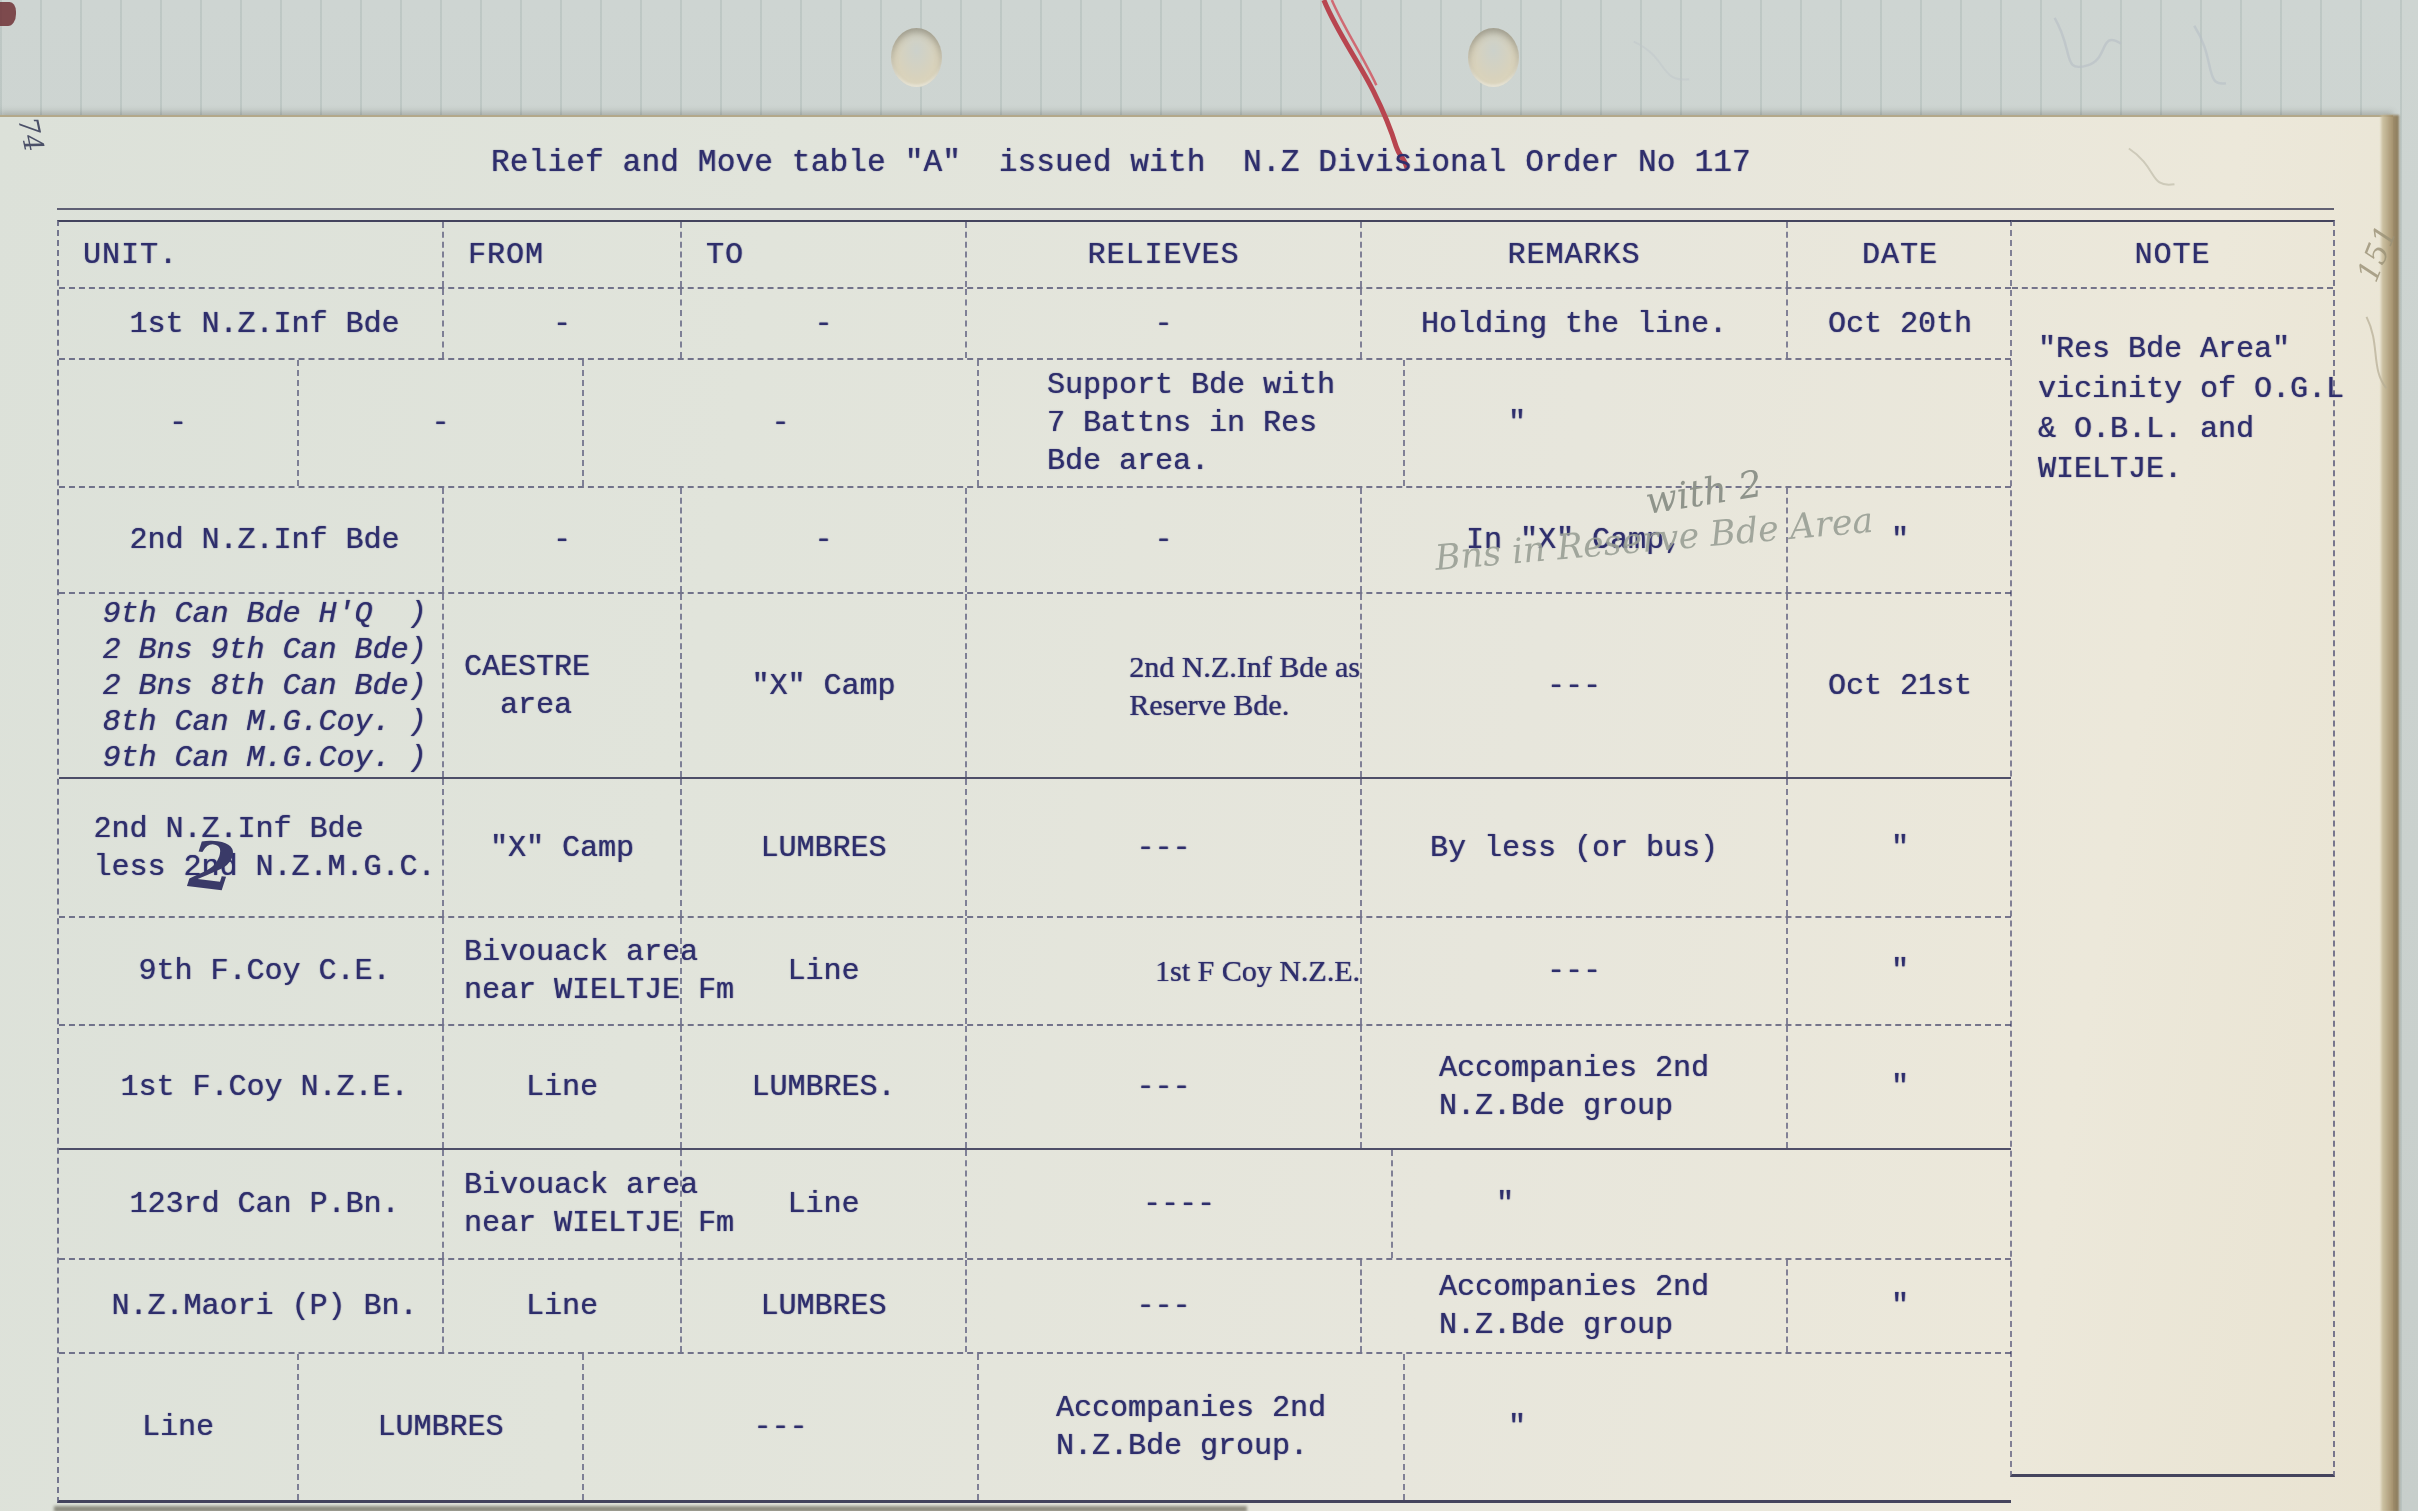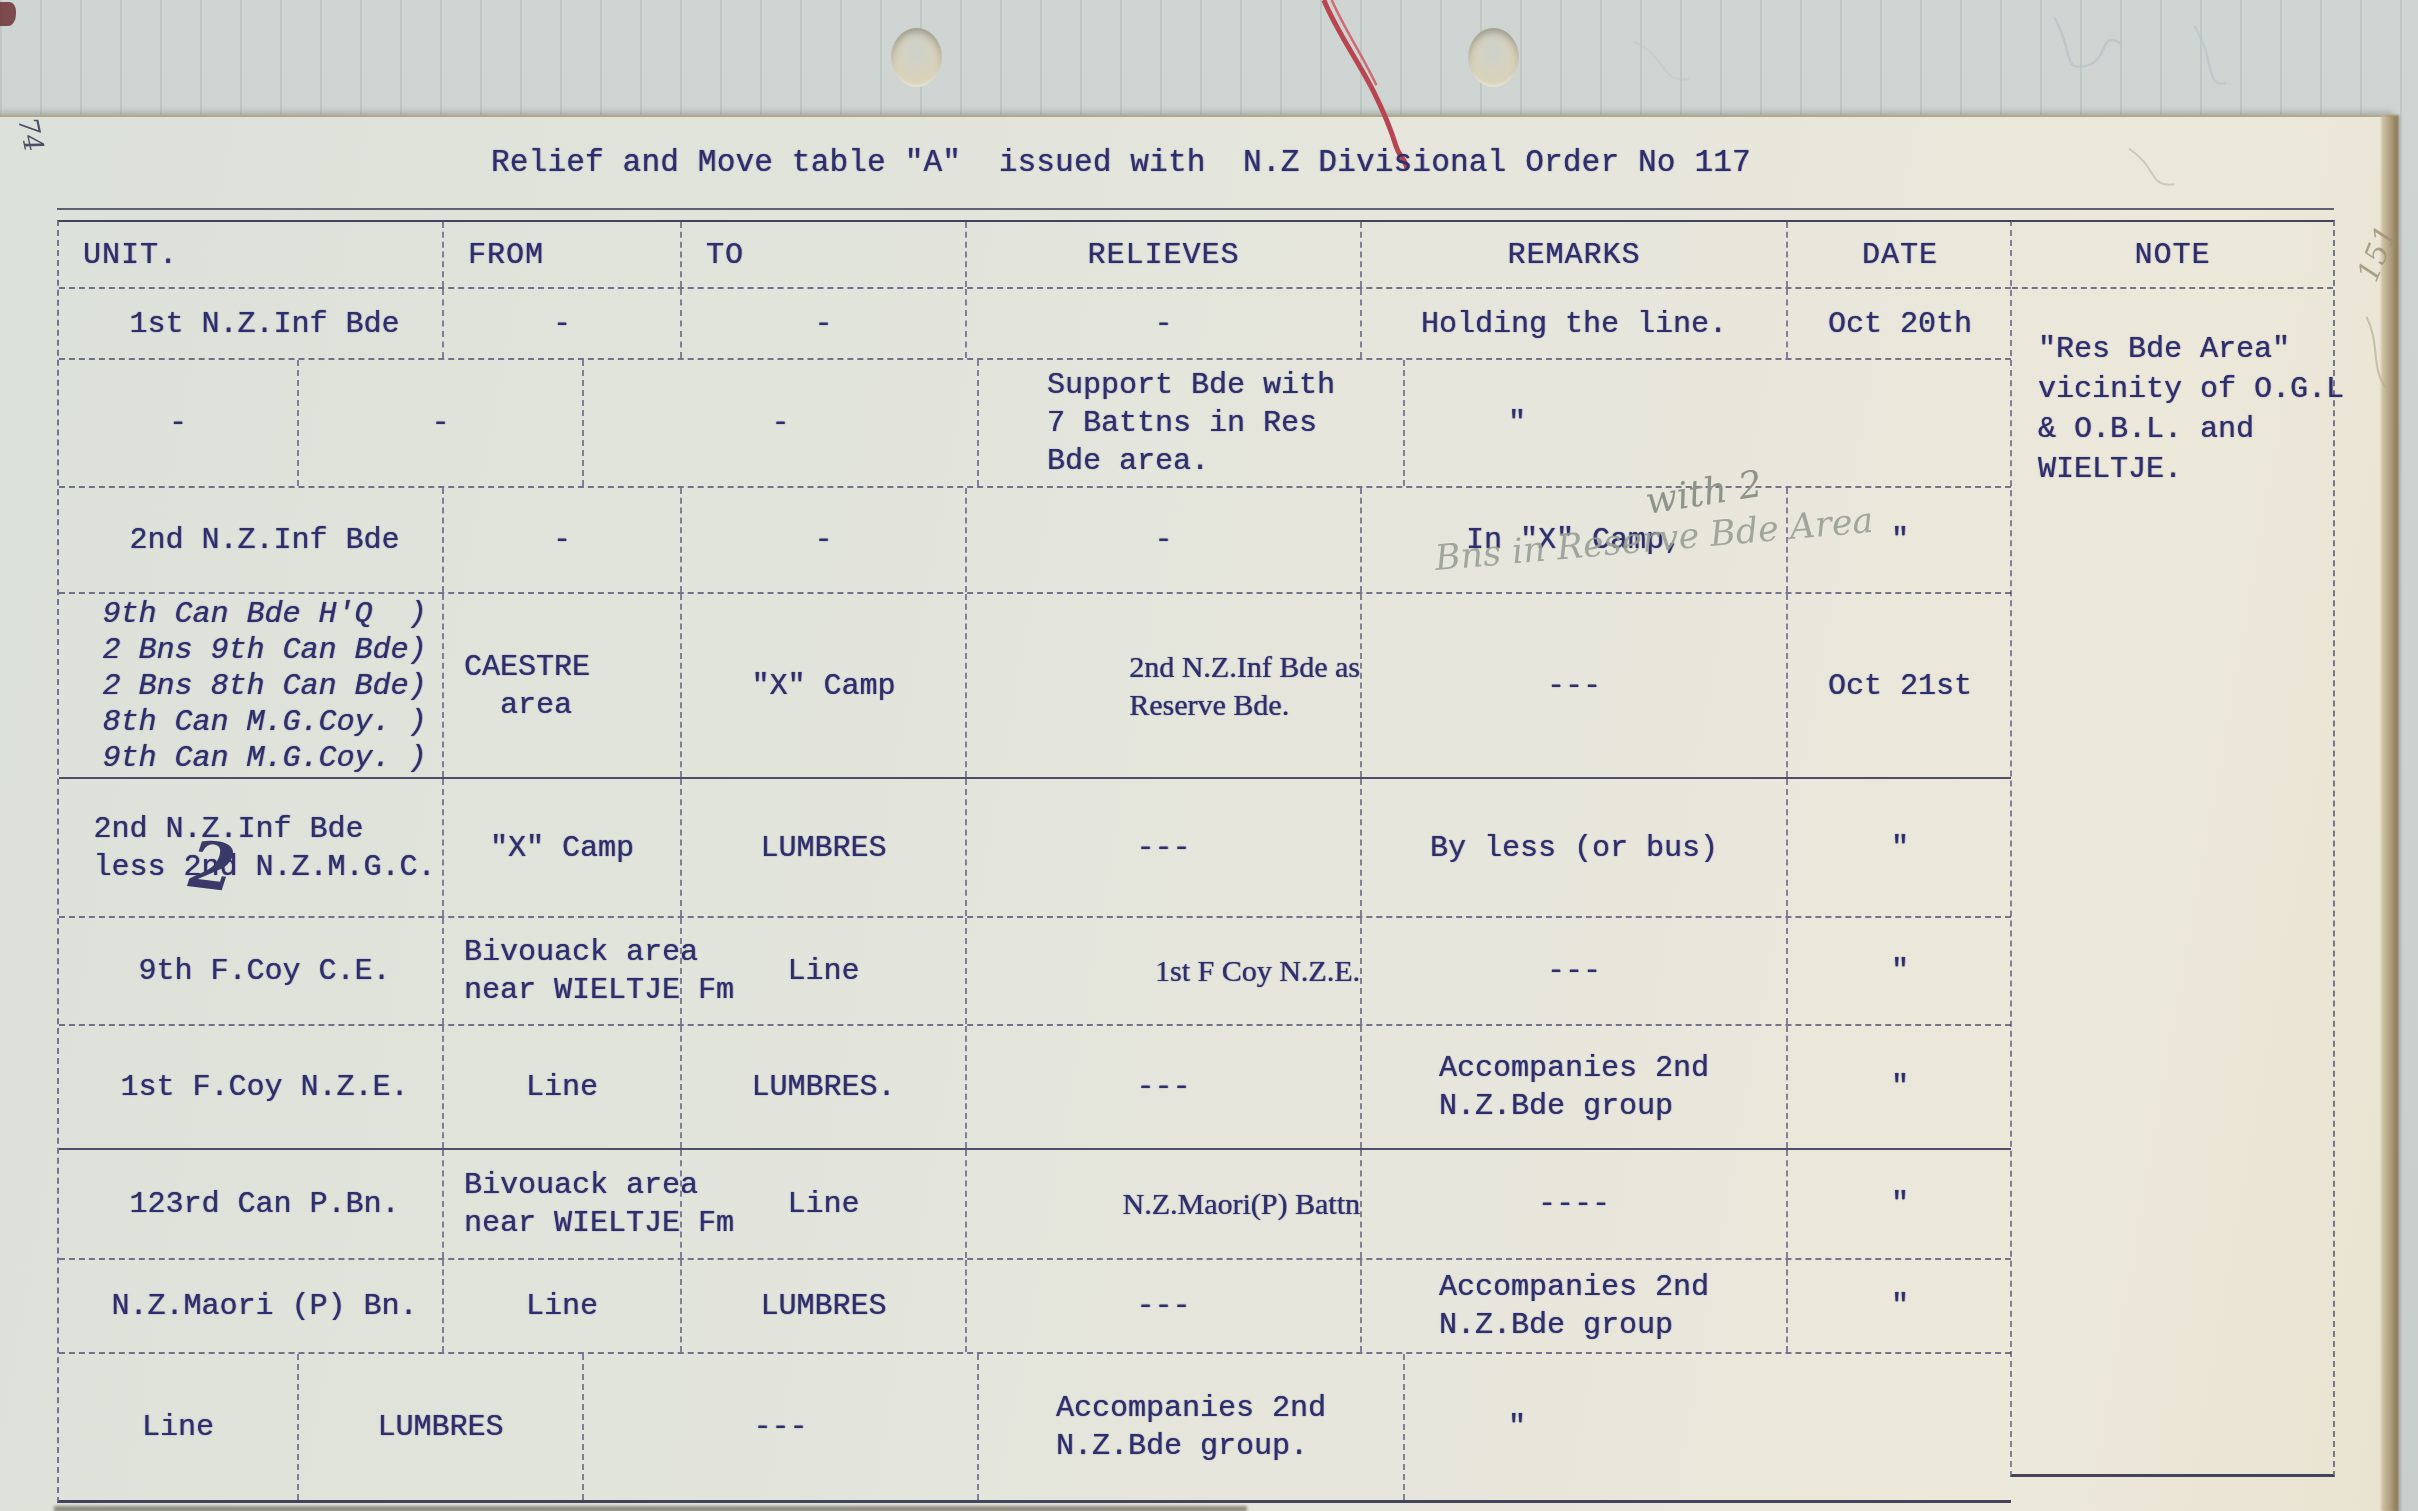--- a/index.html
+++ b/index.html
@@ -290,23 +290,20 @@
       <div class="cell al" style="width: 383px;">
         <div class="block">123rd Can P.Bn.</div>
       </div>
       <div class="cell p20" style="width: 238px;">
         <div class="block">Bivouack area
 near WIELTJE Fm</div>
       </div>
       <div class="cell ac" style="width: 285px;">
         <div class="block">Line</div>
       </div>
-      <div class="cell p12" style="width: 395px;">
-        <div class="block">N.Z.Maori(P) Battn</div>
-      </div>
       <div class="cell ac" style="width: 426px;">
         <div class="block">----</div>
       </div>
       <div class="cell ac" style="width: 226px;">
         <div class="block">"</div>
       </div>
     </div>
     <div class="trow" style="height: 92px;">
       <div class="cell al" style="width: 383px;">
         <div class="block">N.Z.Maori (P) Bn.</div>

